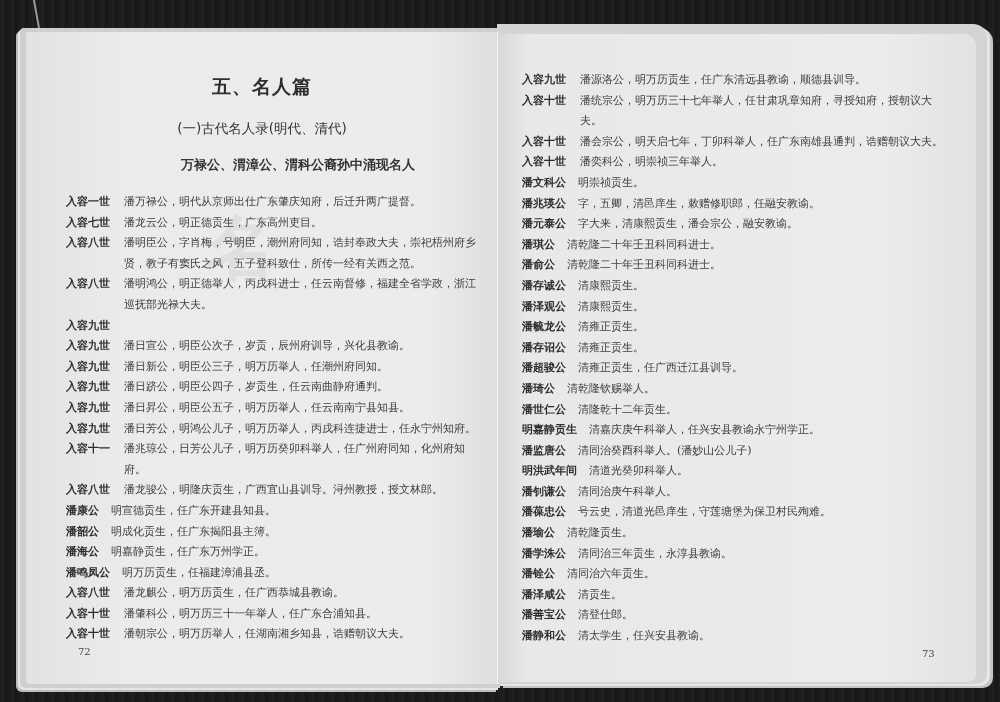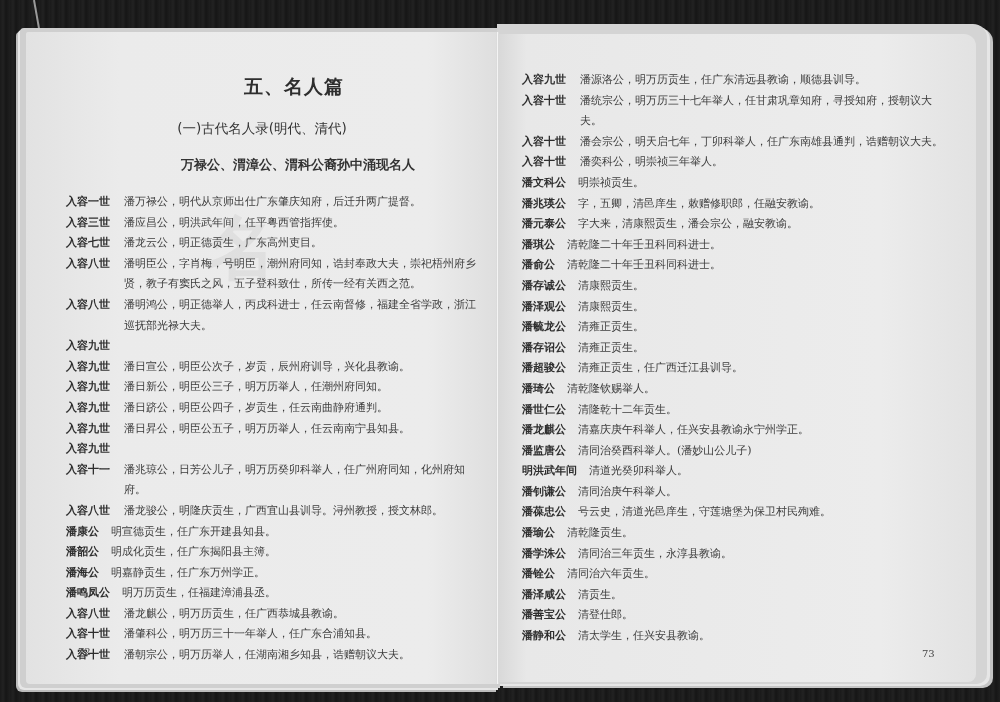--- a/index.html
+++ b/index.html
@@ -42,21 +42,20 @@
       border-radius: 0 12px 8px 0;
     }
     .spine {
       position: absolute; left: 496px; top: 32px; width: 3px; height: 652px;
       background: linear-gradient(90deg, #cfcfcf, #f4f4f4, #cfcfcf);
     }
     .title {
       position: absolute; left: 0; width: 472px; top: 42px; text-align: center;
       font-family: "DejaVu Sans", sans-serif; font-size: 19px; font-weight: bold; color: #2e2e2e;
       letter-spacing: 1px;
-      padding-left: 32px;
     }
     .subtitle {
       position: absolute; left: 0; width: 472px; top: 88px; text-align: center;
       font-family: "DejaVu Sans", sans-serif; font-size: 13.5px; font-weight: normal; color: #333;
     }
     .subsub {
       position: absolute; left: 0; width: 544px; top: 124px; text-align: center;
       font-family: "DejaVu Sans", sans-serif; font-size: 13px; font-weight: bold; color: #333;
     }
     .entries { position: absolute; }
@@ -102,24 +101,20 @@
   <div class="ghost" style="left:180px;top:170px;">名</div>
   <div class="title">五、名人篇</div>
   <div class="subtitle">(一)古代名人录(明代、清代)</div>
   <div class="subsub">万禄公、渭漳公、渭科公裔孙中涌现名人</div>
   <div class="entries entries-left" id="left-entries">
       <div class="entry">
         <span class="gen">入容一世</span>
         <span class="body"><span class="text">潘万禄公，明代从京师出仕广东肇庆知府，后迁升两广提督。</span></span>
       </div>
       <div class="entry">
-        <span class="gen">入容三世</span>
-        <span class="body"><span class="text">潘应昌公，明洪武年间，任平粤西管指挥使。</span></span>
-      </div>
-      <div class="entry">
         <span class="gen">入容七世</span>
         <span class="body"><span class="text">潘龙云公，明正德贡生，广东高州吏目。</span></span>
       </div>
       <div class="entry">
         <span class="gen">入容八世</span>
         <span class="body"><span class="text">潘明臣公，字肖梅，号明臣，潮州府同知，诰封奉政大夫，崇祀梧州府乡贤，教子有窦氏之风，五子登科致仕，所传一经有关西之范。</span></span>
       </div>
       <div class="entry">
         <span class="gen">入容八世</span>
         <span class="body"><span class="text">潘明鸿公，明正德举人，丙戌科进士，任云南督修，福建全省学政，浙江巡抚部光禄大夫。</span></span>
@@ -138,20 +133,21 @@
       <div class="entry">
         <span class="gen">入容九世</span>
         <span class="body"><span class="text">潘日跻公，明臣公四子，岁贡生，任云南曲静府通判。</span></span>
       </div>
       <div class="entry">
         <span class="gen">入容九世</span>
         <span class="body"><span class="text">潘日昇公，明臣公五子，明万历举人，任云南南宁县知县。</span></span>
       </div>
       <div class="entry">
         <span class="gen">入容九世</span>
+        <span class="body"><span class="text">潘日芳公，明鸿公儿子，明万历举人，丙戌科连捷进士，任永宁州知府。</span></span>
       </div>
       <div class="entry">
         <span class="gen">入容十一</span>
         <span class="body"><span class="text">潘兆琼公，日芳公儿子，明万历癸卯科举人，任广州府同知，化州府知府。</span></span>
       </div>
       <div class="entry">
         <span class="gen">入容八世</span>
         <span class="body"><span class="text">潘龙骏公，明隆庆贡生，广西宜山县训导。浔州教授，授文林郎。</span></span>
       </div>
       <div class="entry nogen">
@@ -232,21 +228,21 @@
       <div class="entry nogen">
         <span class="body"><span class="name-lead">潘超骏公</span><span class="text">清雍正贡生，任广西迁江县训导。</span></span>
       </div>
       <div class="entry nogen">
         <span class="body"><span class="name-lead">潘琦公</span><span class="text">清乾隆钦赐举人。</span></span>
       </div>
       <div class="entry nogen">
         <span class="body"><span class="name-lead">潘世仁公</span><span class="text">清隆乾十二年贡生。</span></span>
       </div>
       <div class="entry nogen">
-        <span class="body"><span class="name-lead">潘龙麒公</span><span class="text">清嘉庆庚午科举人，任兴安县教谕永宁州学正。</span></span>
+        <span class="body"><span class="name-lead">明嘉静贡生</span><span class="text">清嘉庆庚午科举人，任兴安县教谕永宁州学正。</span></span>
       </div>
       <div class="entry nogen">
         <span class="body"><span class="name-lead">潘监唐公</span><span class="text">清同治癸酉科举人。(潘妙山公儿子)</span></span>
       </div>
       <div class="entry nogen">
         <span class="body"><span class="name-lead">明洪武年间</span><span class="text">清道光癸卯科举人。</span></span>
       </div>
       <div class="entry nogen">
         <span class="body"><span class="name-lead">潘钊谦公</span><span class="text">清同治庚午科举人。</span></span>
       </div>

